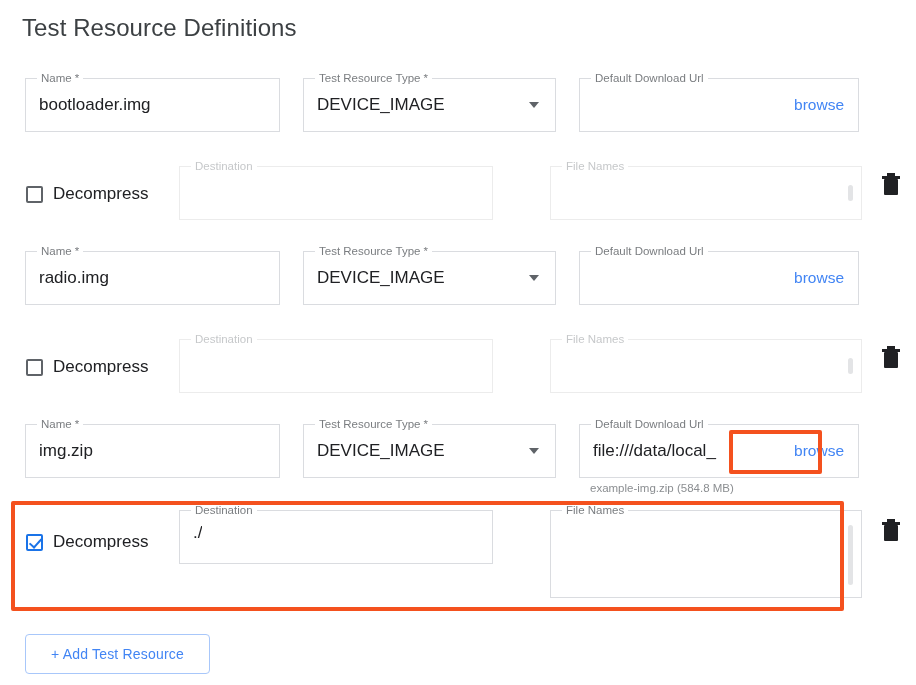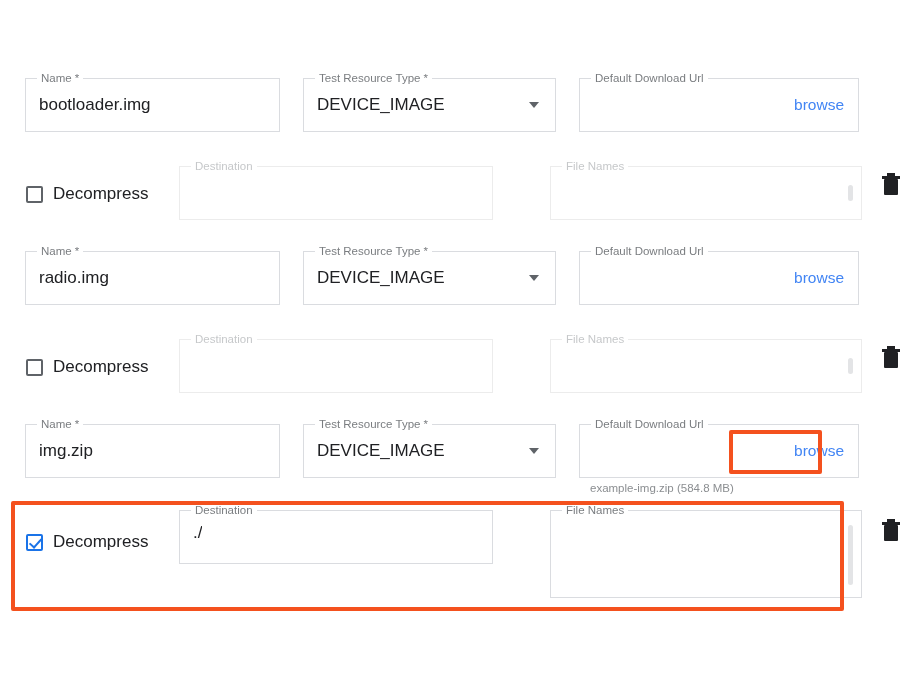--- a/index.html
+++ b/index.html
@@ -184,20 +184,21 @@
     font-weight: 500;
     letter-spacing: 0.2px;
     cursor: pointer;
   }
 </style>
 </head>
 <body>
 
 <div class="page">
 
+  <div class="page-title">Test Resource Definitions</div>
 
   <div class="resource-block" style="top:78px;height:78px;">
     <div class="field f-name" style="top:0;">
       <span class="legend">Name *</span>
       <span class="value">bootloader.img</span>
     </div>
     <div class="field f-type" style="top:0;">
       <span class="legend">Test Resource Type *</span>
       <span class="value">DEVICE_IMAGE</span>
       <span class="select-arrow"></span>
@@ -277,20 +278,21 @@
       <span class="legend">Name *</span>
       <span class="value">img.zip</span>
     </div>
     <div class="field f-type" style="top:0;">
       <span class="legend">Test Resource Type *</span>
       <span class="value">DEVICE_IMAGE</span>
       <span class="select-arrow"></span>
     </div>
     <div class="field f-url" style="top:0;">
       <span class="legend">Default Download Url</span>
+      <span class="url-text">file:///data/local_</span>
       <span class="browse-link">browse</span>
     </div>
     <div class="hint" style="left:590px;top:58px;">example-img.zip (584.8 MB)</div>
     <div class="trash" style="top:95px;">
       <svg viewBox="0 0 18 22" width="18" height="22">
         <rect x="5" y="0" width="8" height="3" fill="#202124"></rect>
         <rect x="0" y="3" width="18" height="3" fill="#202124"></rect>
         <rect x="2" y="6" width="14" height="16" rx="1" fill="#202124"></rect>
       </svg>
     </div>
@@ -308,14 +310,15 @@
       <span class="value top">./</span>
     </div>
     <div class="field f-files" style="top:0;height:88px;">
       <span class="legend">File Names</span>
       <span class="scroll-thumb" style="top:14px;height:60px;"></span>
     </div>
   </div>
 
   <div class="hl" style="left:11px;top:501px;width:833px;height:110px;"></div>
 
+  <button class="add-btn">+ Add Test Resource</button>
 
 </div>
 
 </body></html>

